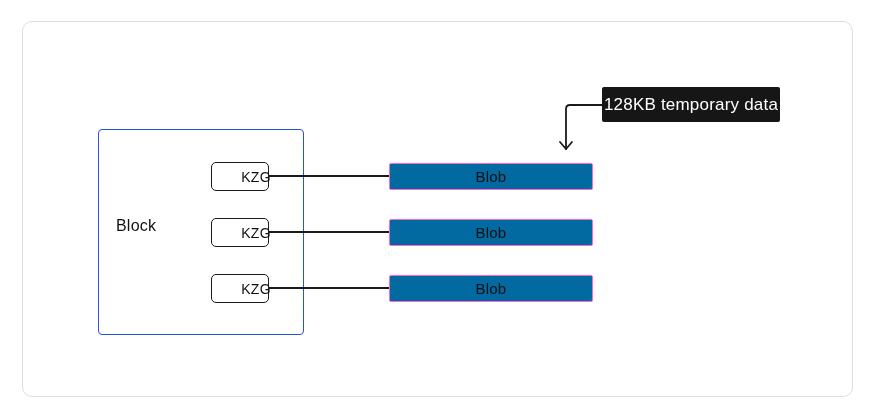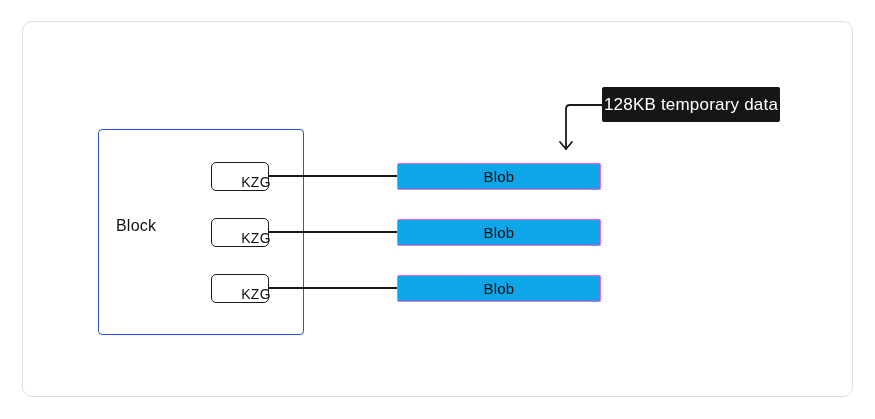--- a/index.html
+++ b/index.html
@@ -46,44 +46,44 @@
     letter-spacing: 0.2px;
     color: var(--text);
   }
   .kzg-node {
     position: absolute;
     left: 188px;
     width: 58px; height: 29px;
     border: 1.5px solid var(--node-border);
     border-radius: 5px;
     background: #ffffff;
-    display: flex; align-items: flex-end; justify-content: center;
+    display: flex; align-items: center; justify-content: center;
     font-size: 14px;
     letter-spacing: 0.3px;
     padding-left: 32px;
   }
   .kzg-1 { top: 140px; }
   .kzg-2 { top: 196px; }
   .kzg-3 { top: 252px; }
   .connector {
     position: absolute;
     left: 246px;
     width: 128px; height: 2px;
     background: var(--connector);
   }
   .conn-1 { top: 153px; }
   .conn-2 { top: 209px; }
   .conn-3 { top: 265px; }
   .blob-node {
     position: absolute;
-    left: 374px;
+    left: 366px;
     width: 204px; height: 27px;
     border: 1.5px solid var(--blob-border);
     border-radius: 2px;
-    background: #0ea5e9;
+    background: #0369a1;
     display: flex; align-items: center; justify-content: center;
     font-size: 15px;
     letter-spacing: 0.2px;
   }
   .blob-1 { top: 141px; }
   .blob-2 { top: 197px; }
   .blob-3 { top: 253px; }
   .annotation {
     position: absolute;
     left: 579px; top: 65px;

